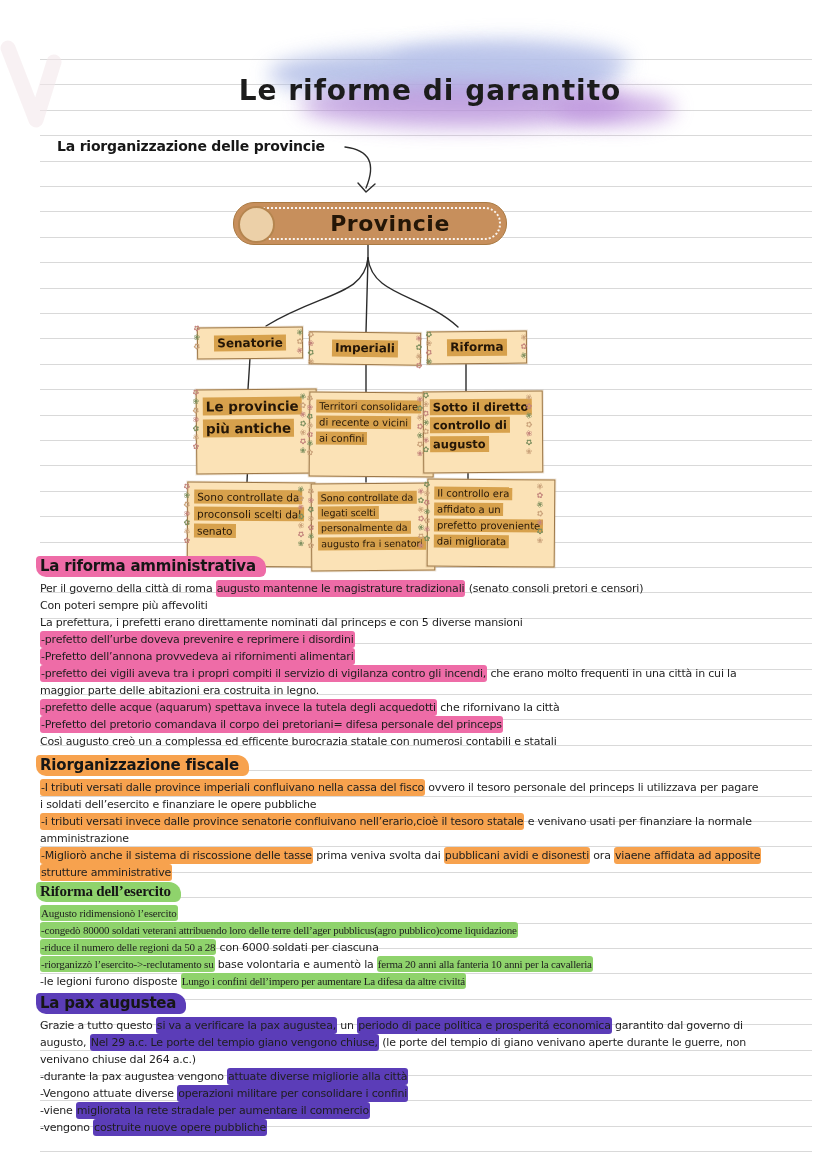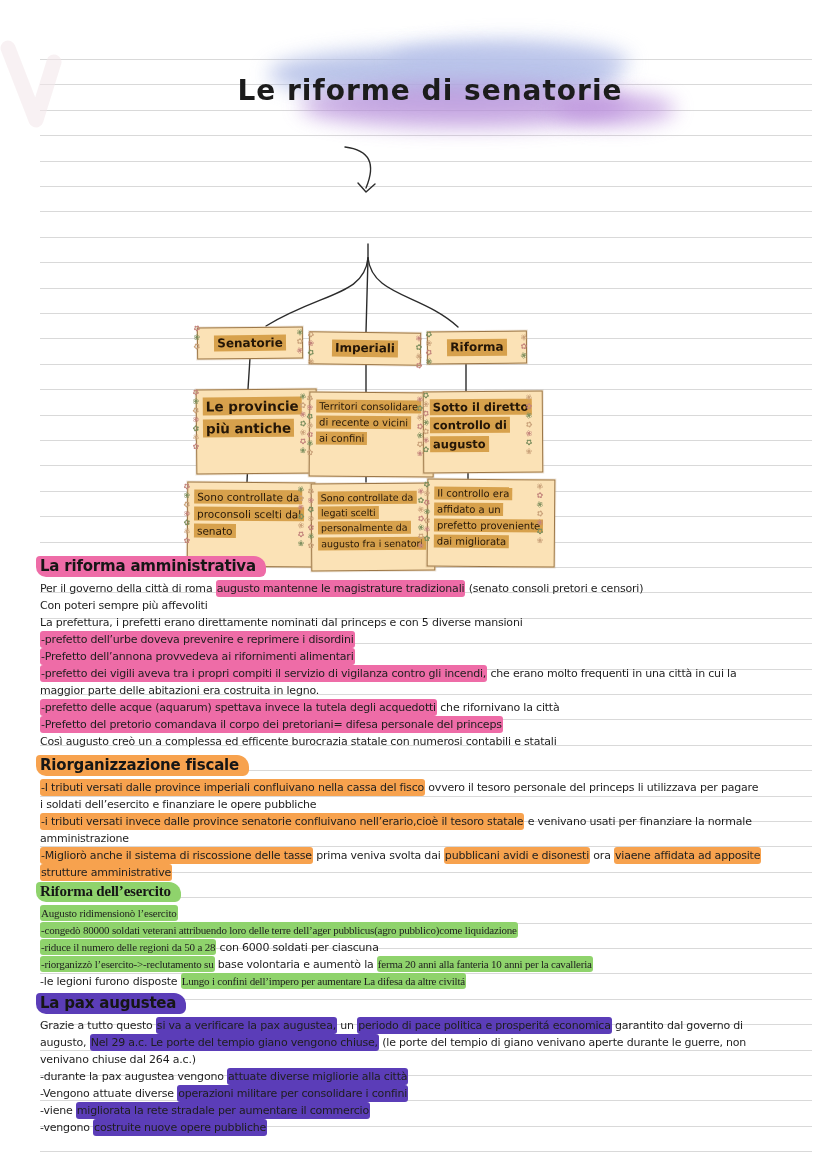--- a/index.html
+++ b/index.html
@@ -97,39 +97,45 @@
 
   <svg id="watermark" width="90" height="120">
     <path d="M 8,20 L 36,92 L 54,34" fill="none" stroke="#f3e7ea" stroke-width="15" stroke-linecap="round" stroke-linejoin="round"></path>
   </svg>
 
   <div class="blob blob1"></div>
   <div class="blob blob2"></div>
   <div class="blob blob3"></div>
   <div class="blob blob4"></div>
 
-  <div id="title">Le riforme di senatorie</div>
+  <div id="title">Le riforme di garantito</div>
+  <div id="subtitle">La riorganizzazione delle provincie</div>
 
   <svg id="connectors" width="828" height="1171">
     <g fill="none" stroke="#2b2b2b" stroke-width="1.4" stroke-linecap="round">
       <path d="M 345,147 C 370,150 376,164 366,188"></path>
       <path d="M 366,192 l -8,-9 M 366,192 l 9,-8"></path>
       <path d="M 368,244 L 368,258"></path>
       <path d="M 368,258 C 364,296 322,292 266,326"></path>
       <path d="M 368,258 L 366,332"></path>
       <path d="M 368,258 C 372,296 422,294 458,327"></path>
       <path d="M 250,358 L 248,389"></path>
       <path d="M 366,364 L 366,392"></path>
       <path d="M 466,363 L 466,391"></path>
       <path d="M 248,460 L 247,482"></path>
       <path d="M 366,464 L 366,482"></path>
       <path d="M 468,460 L 468,479"></path>
     </g>
   </svg>
 
+  <div id="banner">
+    <div class="inner"></div>
+    <div class="cap"></div>
+    <div class="label">Provincie</div>
+  </div>
 
   <div id="strip-sen" class="strip">
     <span class="tanhl">Senatorie</span>
   </div>
   <div id="strip-imp" class="strip">
     <span class="tanhl">Imperiali</span>
   </div>
   <div id="strip-egi" class="strip">
     <span class="tanhl">Riforma</span>
   </div>

